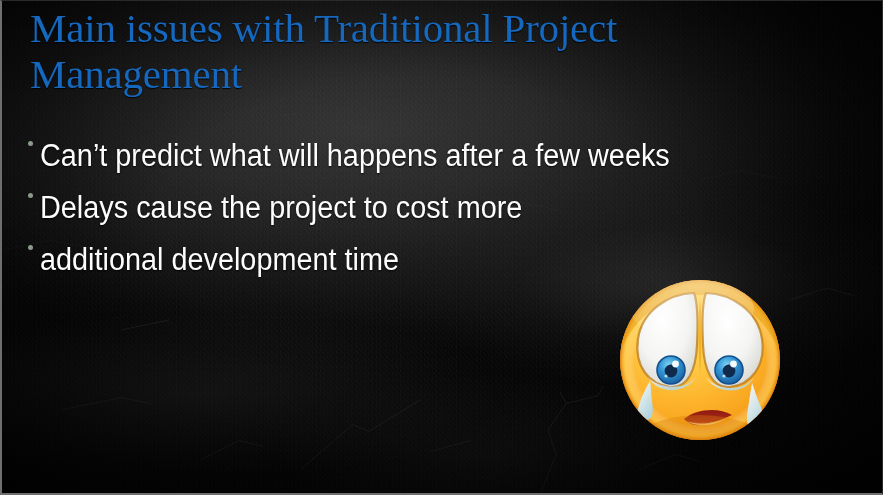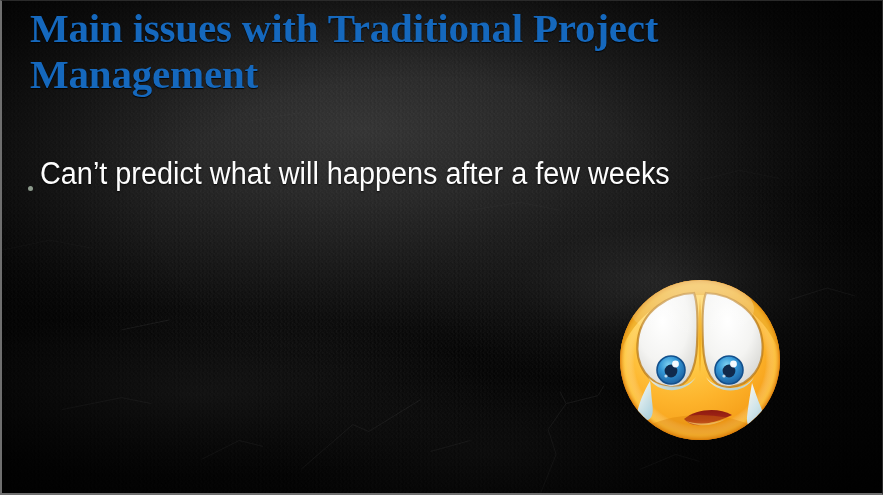--- a/index.html
+++ b/index.html
@@ -60,38 +60,38 @@
       radial-gradient(ellipse 76% 74% at 47% 44%, rgba(0,0,0,0) 38%, rgba(0,0,0,0.55) 76%, rgba(0,0,0,0.9) 100%);
   }
 
   
   .title {
     position: absolute;
     left: 28px;
     top: 4px;
     width: 800px;
     font-family: "Liberation Serif", serif;
-    font-weight: bold;
+    font-weight: normal;
     font-size: 41px;
     line-height: 46px;
     letter-spacing: -0.2px;
     color: #1568bd;
     text-shadow: 0 1px 1px rgba(0,0,0,0.85);
   }
 
   
   .bullets {
     position: absolute;
     left: 26px;
     top: 138px;
     width: 790px;
   }
   .bullet-row {
     display: flex;
-    align-items: flex-end;
+    align-items: flex-start;
     height: 52px;
   }
   .bullet-dot {
     flex: 0 0 auto;
     width: 5px;
     height: 5px;
     border-radius: 50%;
     background: #8c9a8c;
     margin-right: 7px;
     margin-top: 2px;
@@ -148,20 +148,28 @@
 
   <div class="bg-vignette"></div>
 
   <div class="title">Main issues with Traditional Project Management</div>
 
   <div class="bullets">
     <div class="bullet-row">
       <span class="bullet-dot"></span>
       <span class="bullet-text">Can’t predict what will happens after a few weeks</span>
     </div>
+    <div class="bullet-row">
+      <span class="bullet-dot"></span>
+      <span class="bullet-text">Delays cause the project to cost more</span>
+    </div>
+    <div class="bullet-row">
+      <span class="bullet-dot"></span>
+      <span class="bullet-text">additional development time</span>
+    </div>
   </div>
 
   <div class="emoji-wrap">
     <svg width="182" height="180" viewBox="0 0 182 180">
       <defs>
         <radialGradient id="faceGrad" cx="38%" cy="26%" r="82%">
           <stop offset="0%" stop-color="#ffe07a"></stop>
           <stop offset="28%" stop-color="#ffcf4e"></stop>
           <stop offset="62%" stop-color="#fdb32b"></stop>
           <stop offset="88%" stop-color="#f59e18"></stop>

